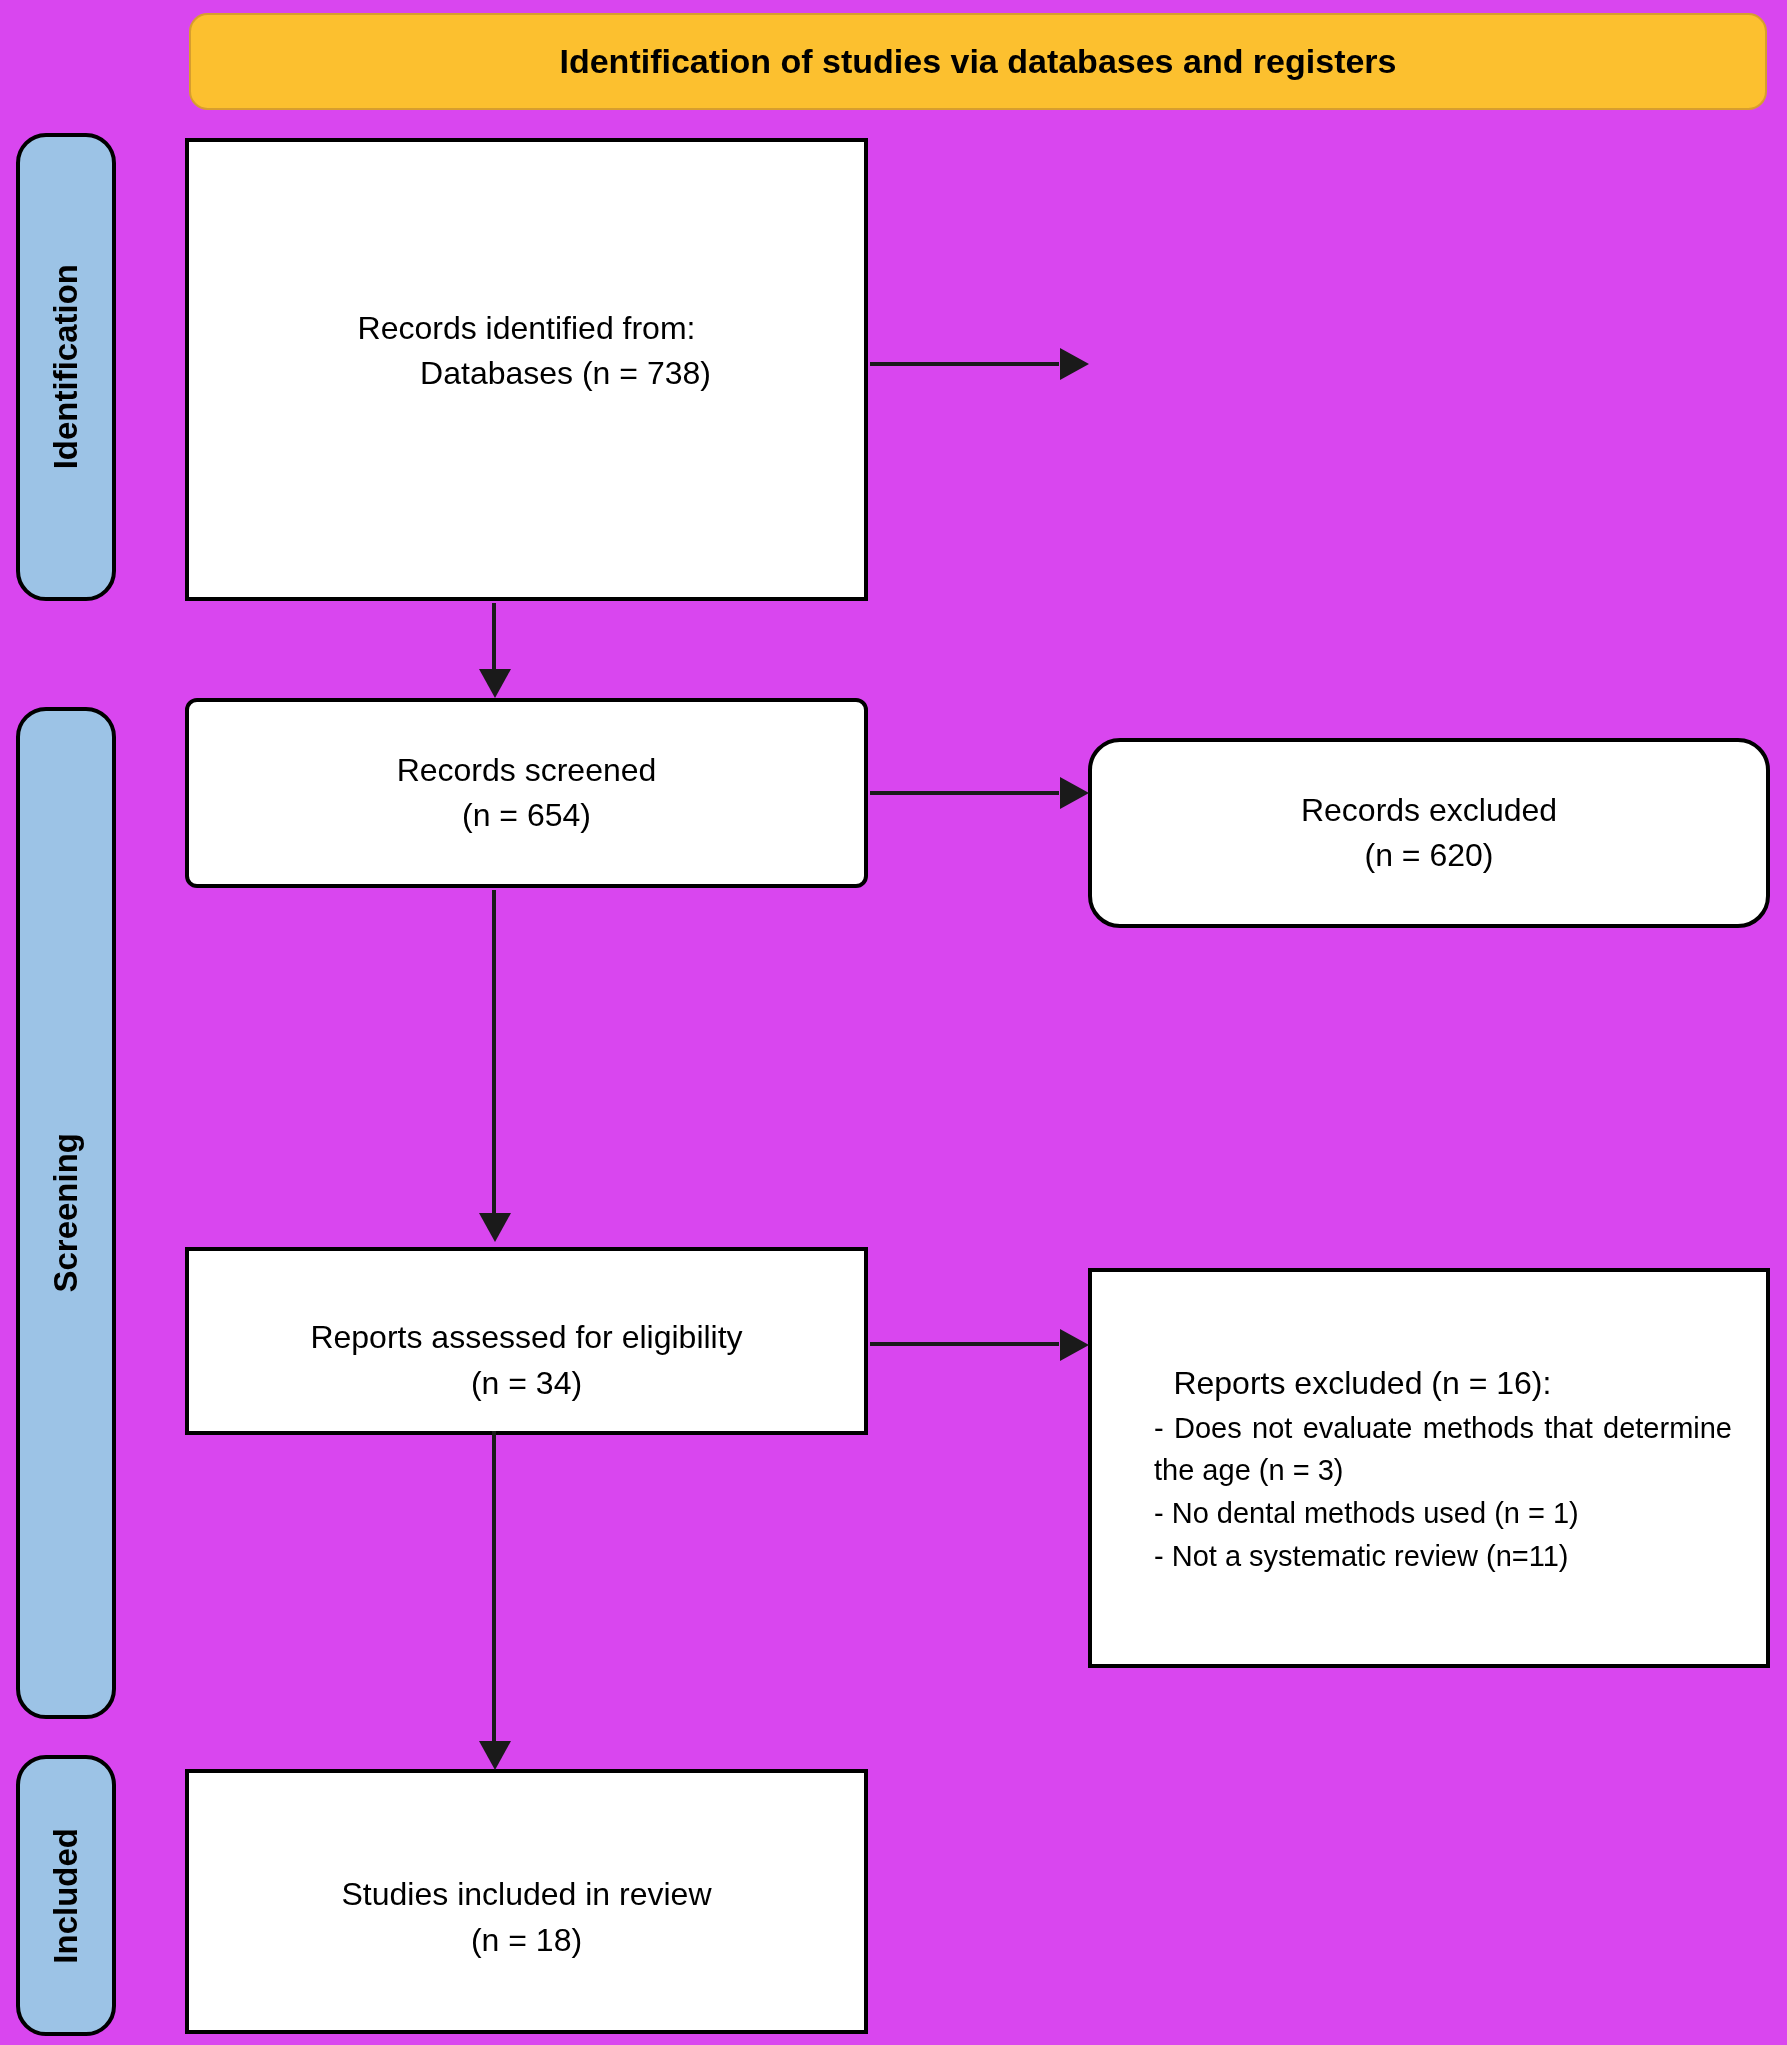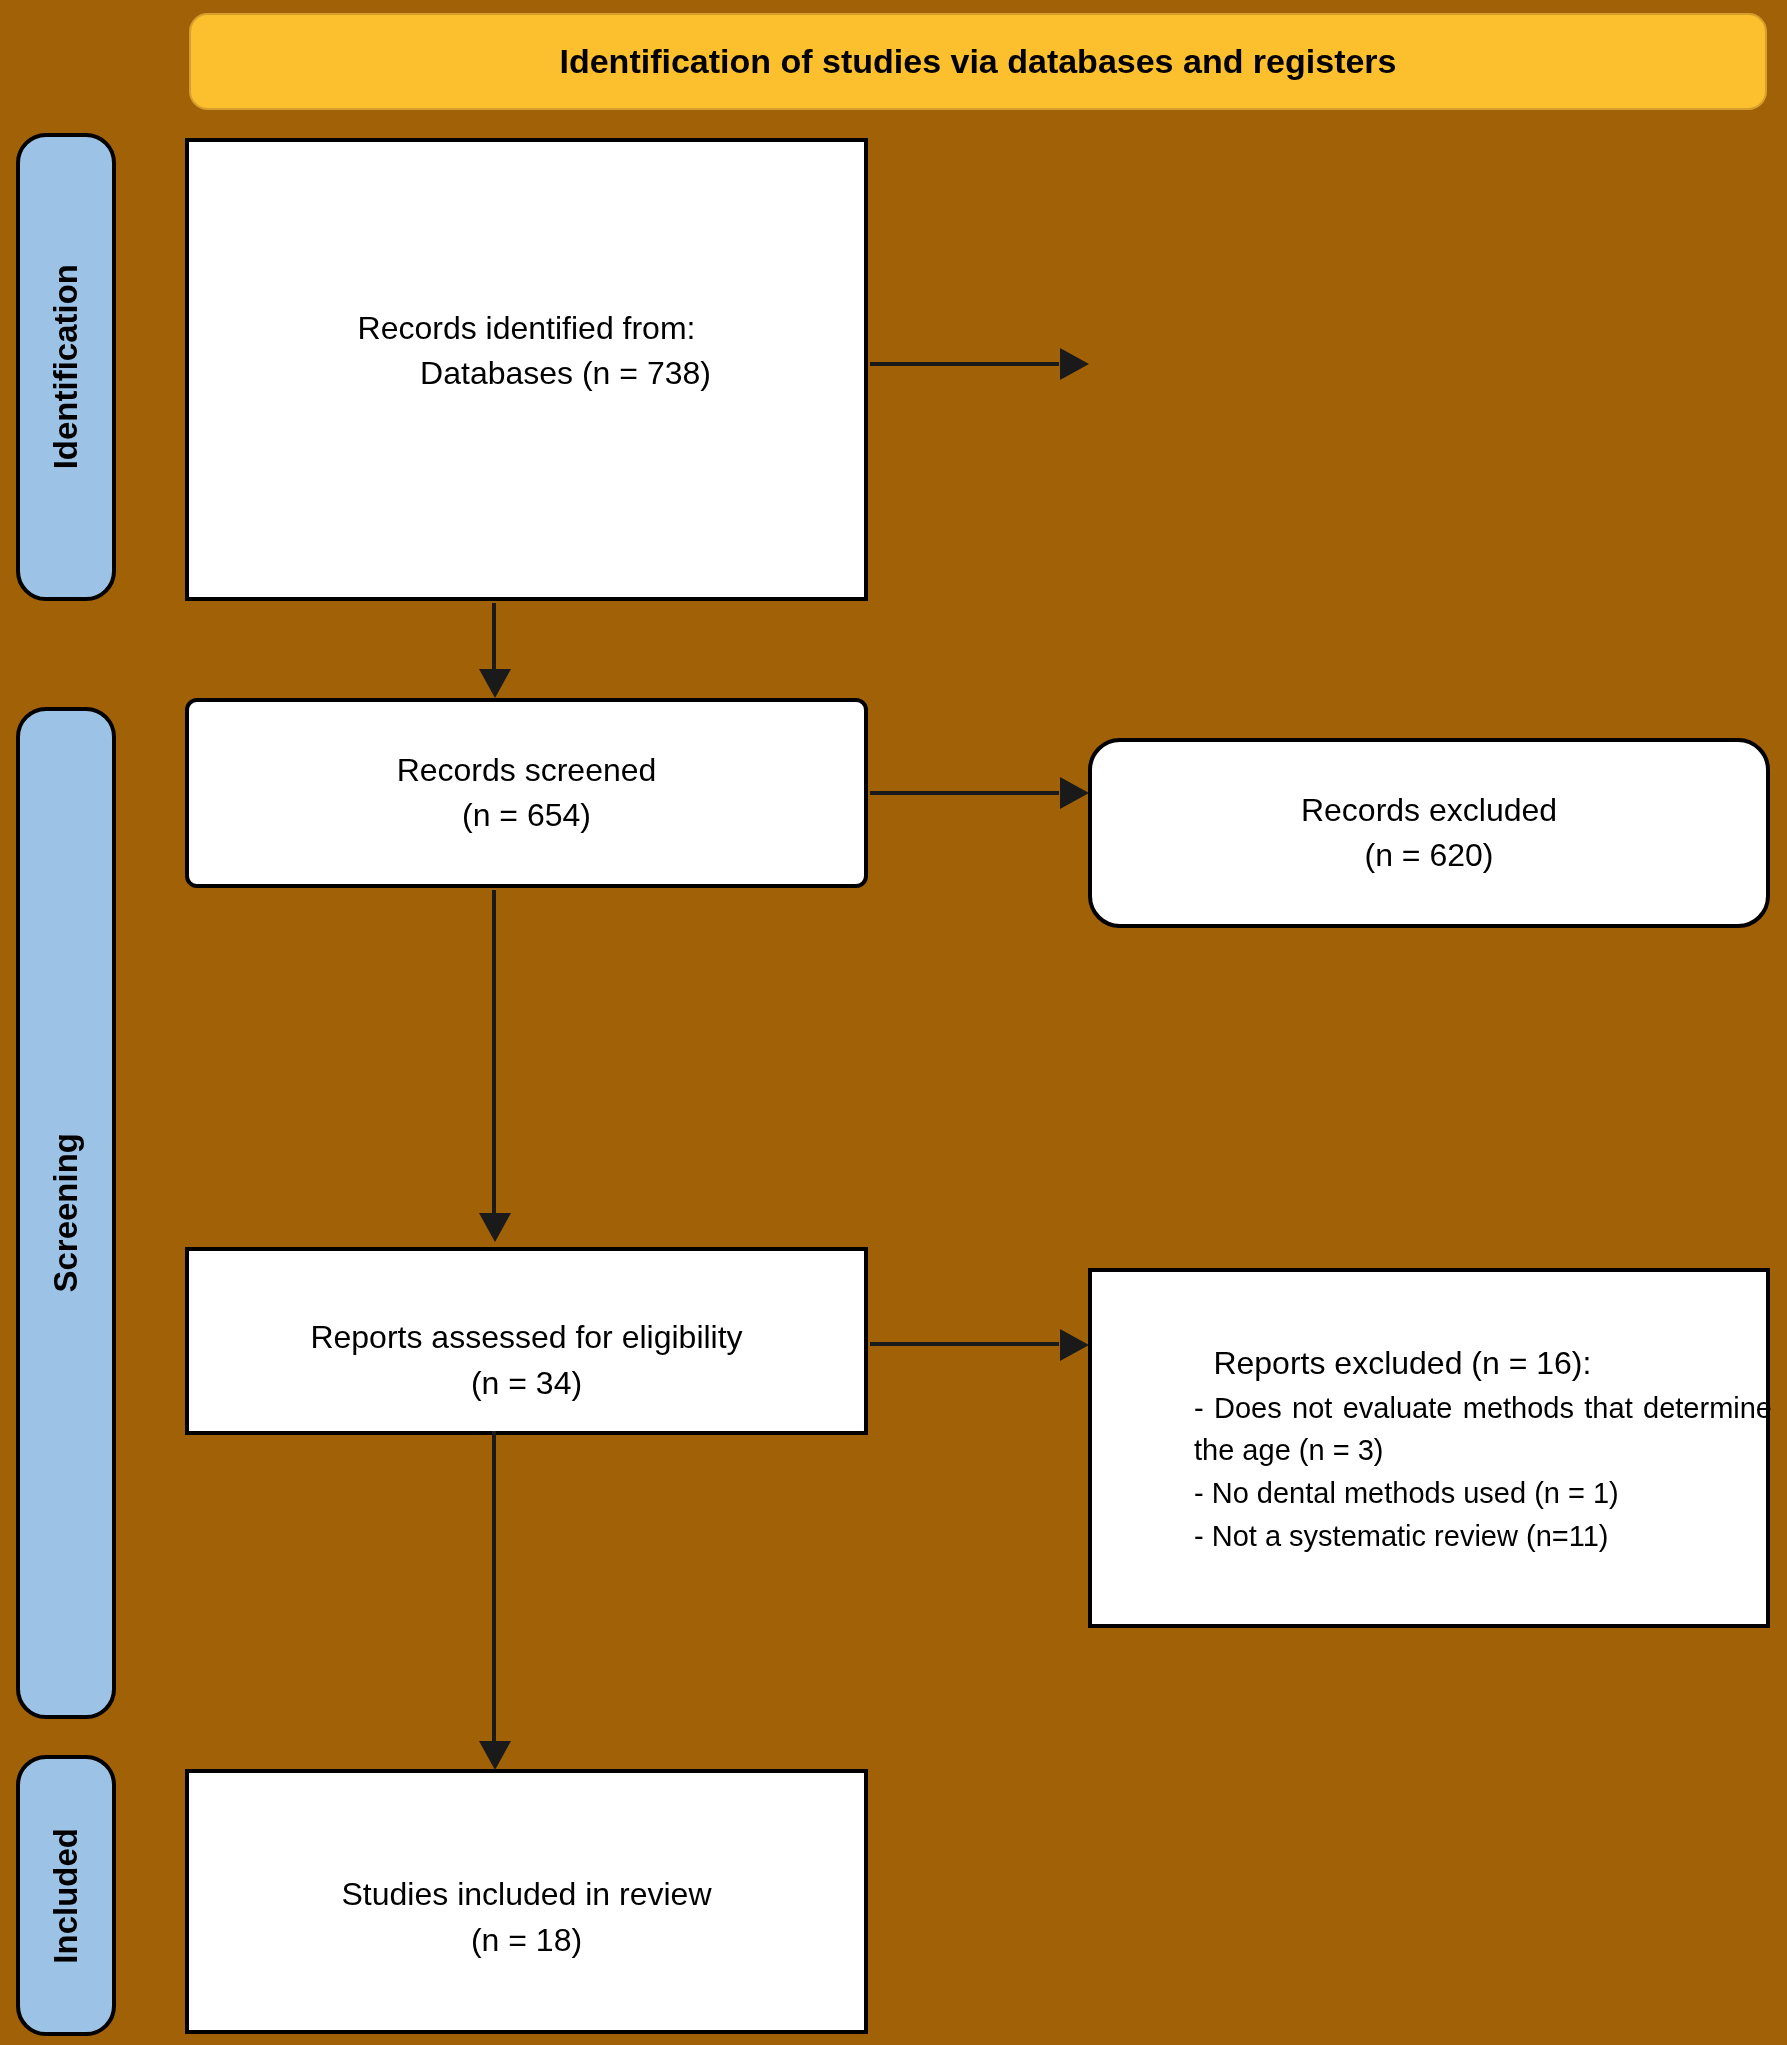--- a/index.html
+++ b/index.html
@@ -1,20 +1,20 @@
 <!DOCTYPE html>
 <html style="font-size:11.5px"><head>
 <meta charset="utf-8">
 <style>
   html, body { margin: 0; padding: 0; background: #ffffff; }
   #canvas {
     position: relative;
     width: 1787px;
     height: 2046px;
-    background: #a16207;
+    background: #d946ef;
     font-family: "Liberation Sans", sans-serif;
     color: #000000;
   }
 
   
   .banner {
     position: absolute;
     left: 189px; top: 13px;
     width: 1578px; height: 97px;
     background: #FCC02F;
@@ -56,23 +56,23 @@
     align-items: center; justify-content: center;
     text-align: center;
     font-size: 32px; line-height: 1.42;
   }
   .box-records-identified { left: 185px;  top: 138px;  width: 683px; height: 463px; padding-bottom: 37px; }
   .box-records-removed    { left: 1088px; top: 138px;  width: 682px; height: 463px; padding-bottom: 37px; }
   .box-records-screened   { left: 185px;  top: 698px;  width: 683px; height: 190px; border-radius: 12px; }
   .box-records-excluded   { left: 1088px; top: 738px;  width: 682px; height: 190px; border-radius: 32px; }
   .box-reports-assessed   { left: 185px;  top: 1241px; width: 683px; height: 188px; padding-top: 39px; margin-top: 6px; }
   .box-reports-excluded   {
-    left: 1088px; top: 1268px; width: 682px; height: 360px;
+    left: 1088px; top: 1268px; width: 682px; height: 400px;
     align-items: flex-start; text-align: left;
-    padding: 0 18px 0 102px;
+    padding: 0 18px 0 62px;
   }
   .box-studies-included   { left: 185px;  top: 1769px; width: 683px; height: 265px; padding-top: 32px; }
 
   .shift55 { position: relative; left: 39px; }
   .shift65 { position: relative; left: 47px; }
   .it { font-style: italic; }
 
   .re-title { font-size: 32px; line-height: 1.5; margin-left: 19.4px; }
   .re-items { width: 578px; font-size: 29px; line-height: 1.47; }
   .re-item-justify { text-align: justify; }

